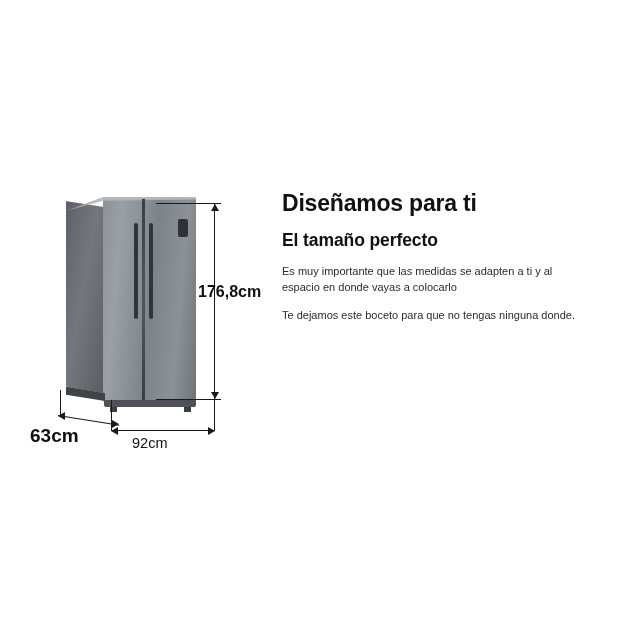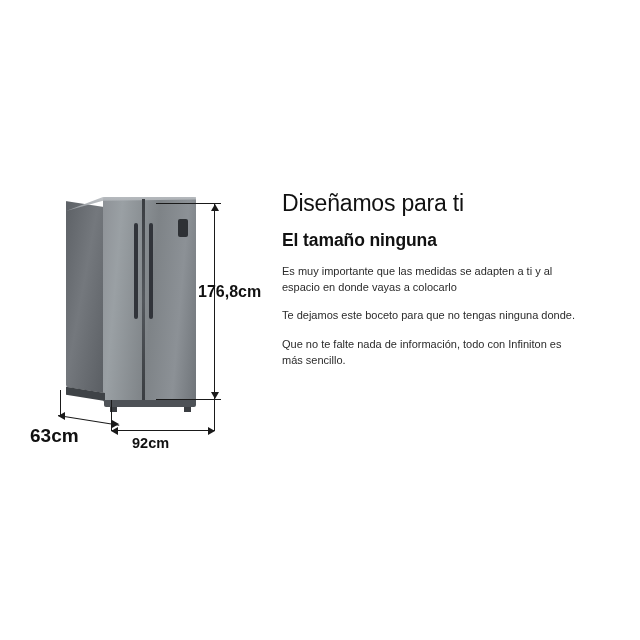--- a/index.html
+++ b/index.html
@@ -238,21 +238,21 @@
     border-bottom: 4px solid transparent;
     border-left: 7px solid #1a1a1a;
     left: 180px;
     top: 242px;
   }
   .dim-width-label {
     position: absolute;
     left: 104px;
     top: 250px;
     font-size: 14.5px;
-    font-weight: bold;
+    font-weight: normal;
     color: #111111;
     white-space: nowrap;
   }
   .tick-w-left {
     position: absolute;
     left: 83px;
     top: 215px;
     width: 1px;
     height: 30px;
     background: #1a1a1a;
@@ -312,21 +312,21 @@
   
   .text-block {
     position: absolute;
     left: 282px;
     top: 190px;
     width: 310px;
   }
   .headline {
     margin: 0;
     font-size: 23px;
-    font-weight: normal;
+    font-weight: bold;
     color: #111111;
     letter-spacing: -0.2px;
     line-height: 1.15;
   }
   .subhead {
     margin: 14px 0 0 0;
     font-size: 17.5px;
     font-weight: bold;
     color: #111111;
     letter-spacing: -0.1px;
@@ -379,19 +379,18 @@
 
     <div class="tick-d-left"></div>
     <div class="dim-depth-line"></div>
     <div class="arrow arrow-left-d"></div>
     <div class="arrow arrow-right-d"></div>
     <div class="dim-depth-label">63cm</div>
   </div>
 
   <div class="text-block">
     <h1 class="headline">Diseñamos para ti</h1>
-    <h2 class="subhead">El tamaño ninguna</h2>
+    <h2 class="subhead">El tamaño perfecto</h2>
     <p class="para">Es muy importante que las medidas se adapten a ti y al espacio en donde vayas a colocarlo</p>
     <p class="para">Te dejamos este boceto para que no tengas ninguna donde.</p>
-    <p class="para">Que no te falte nada de información, todo con Infiniton es más sencillo.</p>
   </div>
 
 </div>
 
 </body></html>

